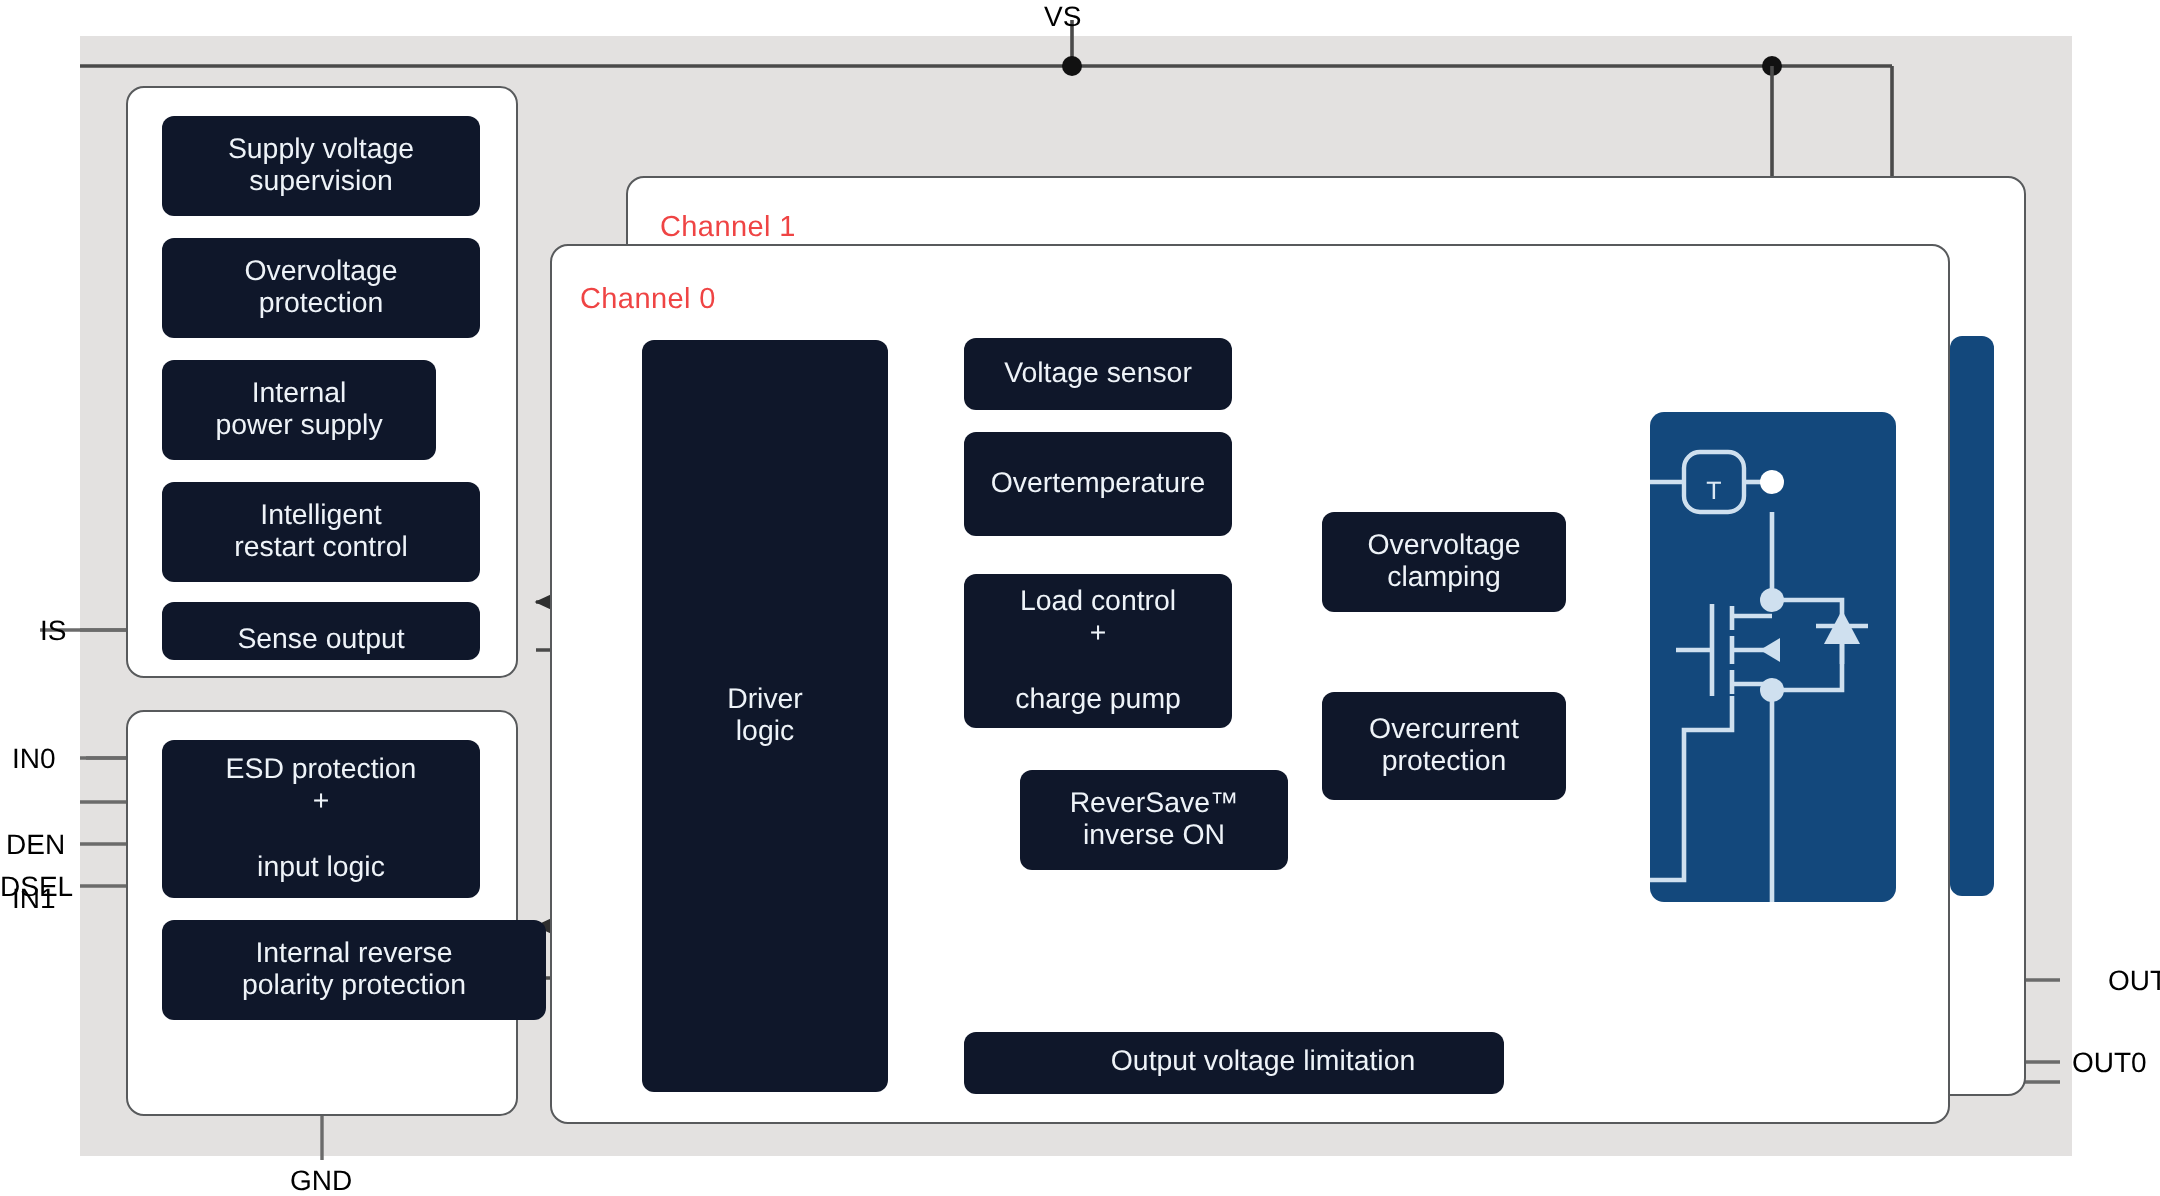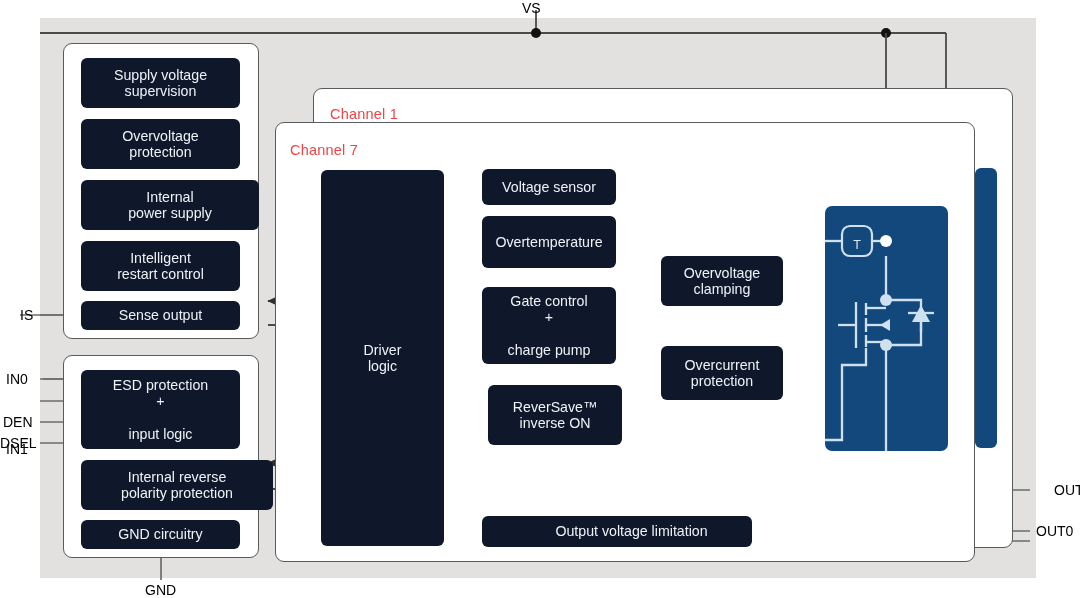--- a/index.html
+++ b/index.html
@@ -136,81 +136,78 @@
   <div class="blk" style="left:81px;top:58px;width:159px;height:50px;">
     <span><span>Supply voltage</span><br>
     <span class="l2">supervision</span></span>
   </div>
 
   <div class="blk" style="left:81px;top:119px;width:159px;height:50px;">
     <span><span>Overvoltage</span><br>
     <span class="l2">protection</span></span>
   </div>
 
-  <div class="blk" style="left:81px;top:180px;width:178px;height:50px;">
+  <div class="blk" style="left:81px;top:180px;width:137px;height:50px;">
     <span><span>Internal</span><br>
     <span class="l2">power supply</span></span>
   </div>
 
   <div class="blk" style="left:81px;top:241px;width:159px;height:50px;">
     <span><span>Intelligent</span><br>
     <span class="l2">restart control</span></span>
   </div>
 
-  <div class="blk" style="left:81px;top:301px;width:159px;height:29px;">
+  <div class="blk" style="left:81px;top:301px;width:159px;height:29px;align-items:flex-end;">
     <span>Sense output</span>
   </div>
 
   <div class="group" style="left:63px;top:355px;width:196px;height:203px;"></div>
 
   <div class="blk" style="left:81px;top:370px;width:159px;height:79px;">
     <span><span>ESD protection</span><br>
     <span class="l2">+</span><br>
     <span class="l2">input logic</span></span>
   </div>
 
   <div class="blk" style="left:81px;top:460px;width:192px;height:50px;">
     <span><span>Internal reverse</span><br>
     <span class="l2">polarity protection</span></span>
   </div>
 
-  <div class="blk" style="left:81px;top:520px;width:159px;height:29px;">
-    <span>GND circuitry</span>
-  </div>
 
   <div class="group" style="left:313px;top:88px;width:700px;height:460px;"></div>
   <div class="group-label" style="left:330px;top:106px;">Channel 1</div>
 
   <div style="position:absolute;left:975px;top:168px;width:22px;height:280px;background:#13487c;border-radius:6px;"></div>
 
   <div class="group" style="left:275px;top:122px;width:700px;height:440px;"></div>
-  <div class="group-label" style="left:290px;top:142px;">Channel 7</div>
+  <div class="group-label" style="left:290px;top:142px;">Channel 0</div>
 
   <div style="position:absolute;left:825px;top:206px;width:123px;height:245px;background:#13487c;border-radius:7px;"></div>
 
   <div class="blk" style="left:482px;top:169px;width:134px;height:36px;">
     <span>Voltage sensor</span>
   </div>
 
   <div class="blk" style="left:321px;top:170px;width:123px;height:376px;">
     <span><span>Driver</span><br>
     <span class="l2">logic</span></span>
   </div>
 
   <div class="blk" style="left:482px;top:216px;width:134px;height:52px;">
     <span>Overtemperature</span>
   </div>
 
   <div class="blk" style="left:482px;top:287px;width:134px;height:77px;">
-    <span><span>Gate control</span><br>
+    <span><span>Load control</span><br>
     <span class="l2">+</span><br>
     <span class="l2">charge pump</span></span>
   </div>
 
-  <div class="blk" style="left:488px;top:385px;width:134px;height:60px;align-items:center;">
+  <div class="blk" style="left:510px;top:385px;width:134px;height:50px;align-items:center;">
     <span><span>ReverSave™</span><br>
     <span class="l2">inverse ON</span></span>
   </div>
 
   <div class="blk" style="left:661px;top:256px;width:122px;height:50px;">
     <span><span>Overvoltage</span><br>
     <span class="l2">clamping</span></span>
   </div>
 
   <div class="blk" style="left:661px;top:346px;width:122px;height:54px;">

